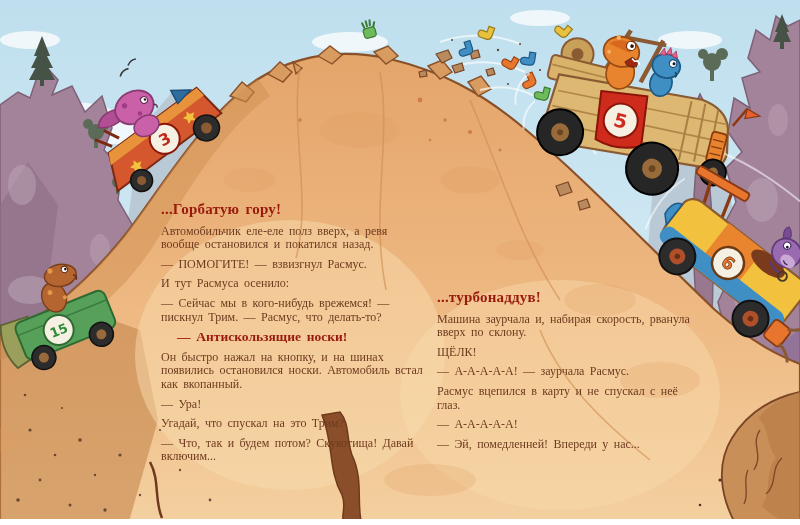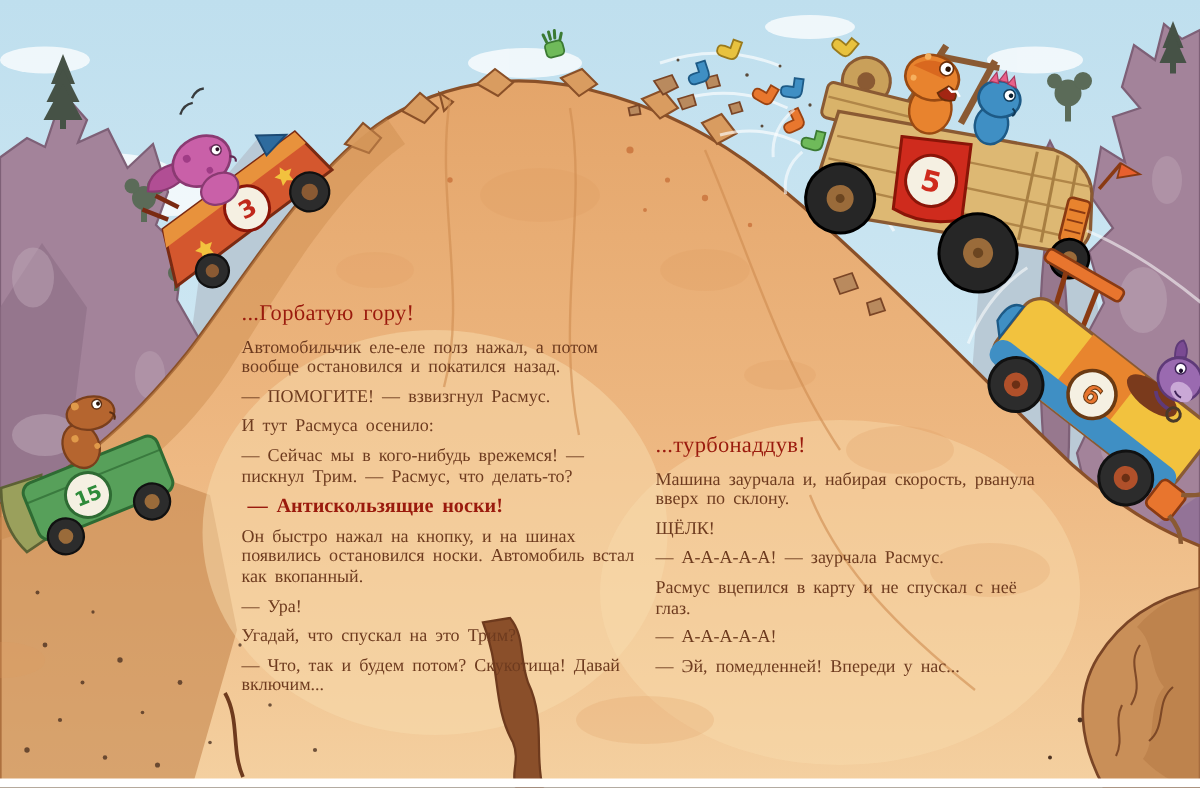--- a/index.html
+++ b/index.html
@@ -4,22 +4,22 @@
 <style>
   * { box-sizing: border-box; }
   html,body { margin:0; padding:0; background:#888; }
   .stage {
     position:relative; width:800px; height:525px; overflow:hidden;
     background:#c6e3f0; font-family:"Liberation Serif", serif;
   }
   .stage svg { position:absolute; left:0; top:0; display:block; }
   .text-col { position:absolute; color:#6e3b1f; font-size:12px; line-height:13.6px; word-spacing:2.4px; z-index:5; }
   .text-col p { margin:0 0 6px 0; }
-  .h-main { color:#9a1a0d; font-size:15px; font-weight:normal; margin:0 0 8px 0; letter-spacing:.2px; }
-  .h-sub  { color:#9a1a0d; font-size:13.5px; font-weight:bold; margin:1px 0 7px 4px; }
+  .h-main { color:#9a1a0d; font-size:15px; font-weight:bold; margin:0 0 8px 0; letter-spacing:.2px; }
+  .h-sub  { color:#9a1a0d; font-size:13.5px; font-weight:bold; margin:1px 0 7px 16px; }
   .col-left  { left:161px; top:203px; width:264px; }
   .col-right { left:437px; top:291px; width:254px; }
   .car-num { font-family:"DejaVu Sans", sans-serif; font-weight:bold; }
 </style>
 </head>
 <body>
 
 <div class="stage">
 
 <svg viewBox="0 0 800 525" width="800" height="525">
@@ -389,21 +389,21 @@
     <circle cx="132" cy="100" r="18" fill="#2c2c2c" stroke="#111" stroke-width="2"></circle>
     <circle cx="132" cy="100" r="8" fill="#b0502a"></circle>
         <circle cx="132" cy="100" r="2.8" fill="#6b2f14"></circle>
   </g>
 
   <rect x="0" y="519" width="800" height="6" fill="#ffffff"></rect>
 </svg>
 
   <div class="text-col col-left">
     <h2 class="h-main">...Горбатую гору!</h2>
-    <p>Автомобильчик еле-еле полз нажал, а потом вообще остановился и покатился назад.</p>
+    <p>Автомобильчик еле-еле полз вверх, а ревя вообще остановился и покатился назад.</p>
     <p>— ПОМОГИТЕ! — взвизгнул Расмус.</p>
     <p>И тут Расмуса осенило:</p>
     <p>— Сейчас мы в кого-нибудь врежемся! — пискнул Трим. — Расмус, что делать-то?</p>
     <h3 class="h-sub">— Антискользящие носки!</h3>
     <p>Он быстро нажал на кнопку, и на шинах появились остановился носки. Автомобиль встал как вкопанный.</p>
     <p>— Ура!</p>
     <p>Угадай, что спускал на это Трим?</p>
     <p>— Что, так и будем потом? Скукотища! Давай включим...</p>
   </div>
 

